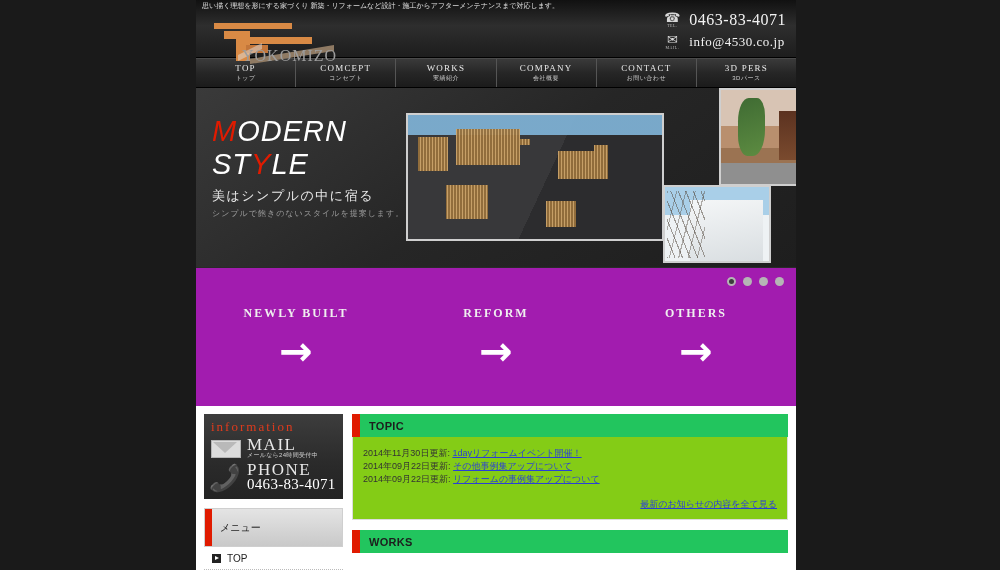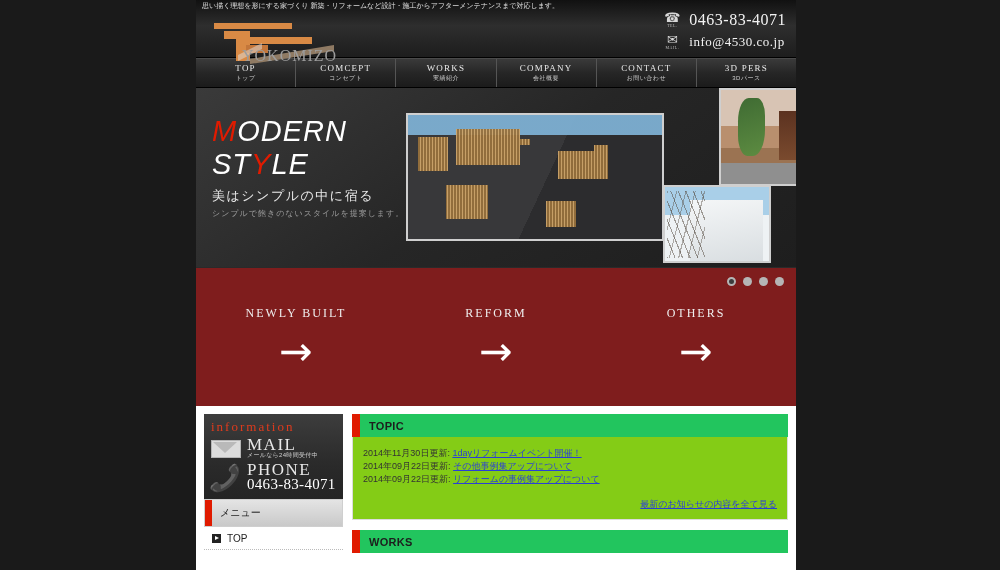--- a/index.html
+++ b/index.html
@@ -156,22 +156,23 @@
   }
   .ph-white::after {
     content:""; position:absolute; left:2%; top:6%; width:36%; bottom:4%;
     background:
       repeating-linear-gradient(68deg,rgba(90,80,70,.55) 0 1px,rgba(0,0,0,0) 1px 7px),
       repeating-linear-gradient(104deg,rgba(90,80,70,.45) 0 1px,rgba(0,0,0,0) 1px 9px);
   }
 
   
   .cats {
-    position:relative; height:139px; background:#7f1d1d;
+    position:relative; height:139px; background:#a21caf;
     border-top:1px solid #2a2a2a;
+    font-weight:bold;
   }
   .dots { position:absolute; right:12px; top:9px; display:flex; gap:7px; }
   .dot { width:9px; height:9px; border-radius:50%; background:#b5b5b5; cursor:pointer; }
   .dot.active { background:#3c3c3c; border:2px solid #b5b5b5; }
   .cat-list { display:flex; padding-top:38px; }
   .cat { flex:1; text-align:center; cursor:pointer; }
   .cat-label {
     font-family:"Liberation Serif", serif;
     font-size:12px; color:#efefef; letter-spacing:2px;
   }
@@ -213,21 +214,21 @@
     font-size:26px; color:#e4e4e4; line-height:26px; width:30px;
     text-align:center; flex-shrink:0;
     transform:scaleX(-1);
   }
   .phone-num {
     font-family:"Liberation Serif", serif;
     font-size:15px; color:#fff; letter-spacing:.3px; line-height:16px;
   }
 
   .menu-head {
-    display:flex; align-items:center; height:28px; 
+    display:flex; align-items:center; height:39px; margin-top:9px;
     background:linear-gradient(180deg,#e4e4e4,#c9c9c9);
     border:1px solid #cfcfcf;
   }
   .menu-bar { width:7px; height:100%; background:#e01b00; }
   .menu-head-label { font-size:10px; color:#222; margin-left:8px; }
   .menu-item {
     display:flex; align-items:center; height:23px;
     border-bottom:1px dotted #bbb; padding-left:8px; cursor:pointer;
   }
   .sq {

